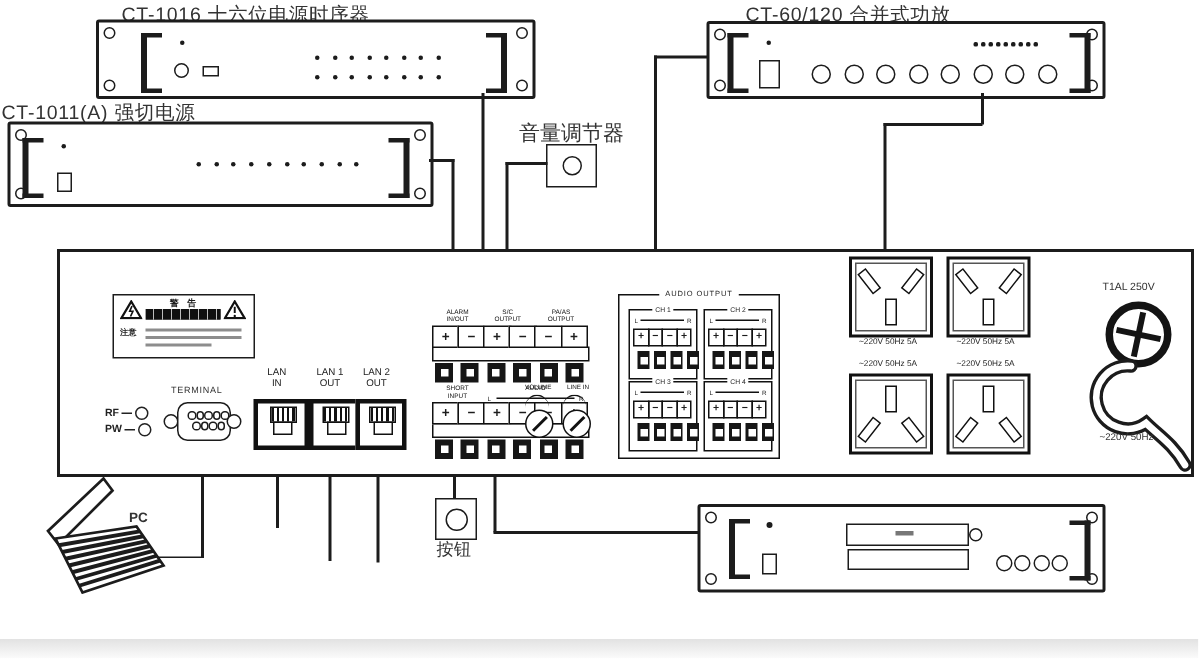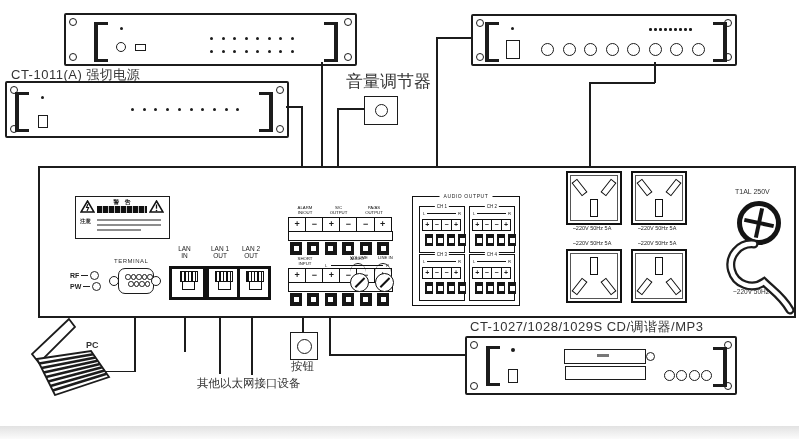--- a/index.html
+++ b/index.html
@@ -98,20 +98,21 @@
   .btnbox .c{position:absolute;left:50%;top:50%;width:13px;height:13px;margin:-7.5px 0 0 -7.5px;border:1.7px solid #1c1c1c;border-radius:50%;}
   .note{position:absolute;left:272px;top:403px;font-size:17px;font-weight:600;color:#c2495a;letter-spacing:.5px;white-space:nowrap;}
   .strip{position:absolute;left:0;top:426px;width:799px;height:13px;background:linear-gradient(180deg,#e2e2e2,#fbfbfb);}
   .wmark{position:absolute;left:696px;top:376px;font-size:32px;font-weight:bold;color:#c4c4c4;opacity:.5;letter-spacing:1px;}
 </style>
 </head>
 <body>
 
 <div class="stage">
 
+  <div class="lbl title" style="left:81px;top:1px">CT-1016 十六位电源时序器</div>
   <div class="rack" style="left:64px;top:13px;width:289px;height:49px">
     <i class="sc tl"></i>
       <i class="sc tr"></i>
     <i class="sc bl"></i>
       <i class="sc br"></i>
     <i class="brkL" style="left:28px;top:7px"></i>
     <i class="brkR" style="left:258px;top:7px"></i>
     <i class="dot" style="left:54px;top:12px;width:3px;height:3px"></i>
     <i class="circ" style="left:50px;top:27px;width:8px;height:8px"></i>
     <i class="rect" style="left:69px;top:29px;width:9px;height:5px"></i>
@@ -130,21 +131,21 @@
         <i class="gdot" style="left: 11.5px; height: 3px; width: 3px;"></i>
         <i class="gdot" style="left: 23px; height: 3px; width: 3px;"></i>
         <i class="gdot" style="left: 34.5px; height: 3px; width: 3px;"></i>
         <i class="gdot" style="left: 46px; height: 3px; width: 3px;"></i>
         <i class="gdot" style="left: 57.5px; height: 3px; width: 3px;"></i>
         <i class="gdot" style="left: 69px; height: 3px; width: 3px;"></i>
         <i class="gdot" style="left: 80.5px; height: 3px; width: 3px;"></i>
       </div>
   </div>
 
-  <div class="lbl title" style="left:11px;top:66px">CT-1011(A) 强切电源</div>
+  <div class="lbl title" style="left:1px;top:66px">CT-1011(A) 强切电源</div>
   <div class="rack" style="left:5px;top:81px;width:280px;height:53px">
     <i class="sc tl"></i>
       <i class="sc tr"></i>
     <i class="sc bl"></i>
       <i class="sc br"></i>
     <i class="brkL" style="left:8px;top:9px"></i>
     <i class="brkR" style="left:252px;top:9px"></i>
     <i class="dot" style="left:34px;top:13px;width:3px;height:3px"></i>
     <i class="rect" style="left:31px;top:32px;width:8px;height:11px"></i>
     <div style="position:absolute;left:124px;top:25px">
@@ -154,20 +155,21 @@
         <i class="gdot" style="left: 35.1px; height: 3px; width: 3px;"></i>
         <i class="gdot" style="left: 46.8px; height: 3px; width: 3px;"></i>
         <i class="gdot" style="left: 58.5px; height: 3px; width: 3px;"></i>
         <i class="gdot" style="left: 70.2px; height: 3px; width: 3px;"></i>
         <i class="gdot" style="left: 81.9px; height: 3px; width: 3px;"></i>
         <i class="gdot" style="left: 93.6px; height: 3px; width: 3px;"></i>
         <i class="gdot" style="left: 105.3px; height: 3px; width: 3px;"></i>
       </div>
   </div>
 
+  <div class="lbl title" style="left:497px;top:1px">CT-60/120 合并式功放</div>
   <div class="rack" style="left:471px;top:14px;width:262px;height:48px">
     <i class="sc tl"></i>
       <i class="sc tr"></i>
     <i class="sc bl"></i>
       <i class="sc br"></i>
     <i class="brkL" style="left:12px;top:6px"></i>
     <i class="brkR" style="left:240px;top:6px"></i>
     <i class="dot" style="left:38px;top:11px;width:3px;height:3px"></i>
     <i class="rect" style="left:33px;top:24px;width:12px;height:17px"></i>
     <div style="position:absolute;left:176px;top:12px">
@@ -186,21 +188,21 @@
         <i class="gdot hollow" style="left: 21.5px; height: 11px; width: 11px;"></i>
         <i class="gdot hollow" style="left: 43px; height: 11px; width: 11px;"></i>
         <i class="gdot hollow" style="left: 64.5px; height: 11px; width: 11px;"></i>
         <i class="gdot hollow" style="left: 86px; height: 11px; width: 11px;"></i>
         <i class="gdot hollow" style="left: 107.5px; height: 11px; width: 11px;"></i>
         <i class="gdot hollow" style="left: 129px; height: 11px; width: 11px;"></i>
         <i class="gdot hollow" style="left: 150.5px; height: 11px; width: 11px;"></i>
       </div>
   </div>
 
-  <div class="lbl" style="left:346px;top:70px;font-size:17px">音量调节器</div>
+  <div class="lbl" style="left:346px;top:80px;font-size:14px">音量调节器</div>
   <div class="vbox">
       <i class="c"></i>
     </div>
 
   <i class="wire" style="left:321px;top:62px;width:1.7px;height:154px"></i>
   <i class="wire" style="left:286px;top:106px;width:17px;height:1.7px"></i>
   <i class="wire" style="left:301px;top:106px;width:1.7px;height:110px"></i>
   <i class="wire" style="left:337px;top:108px;width:28px;height:1.7px"></i>
   <i class="wire" style="left:337px;top:108px;width:1.7px;height:108px"></i>
   <i class="wire" style="left:436px;top:37px;width:36px;height:1.7px"></i>
@@ -552,28 +554,26 @@
   </svg>
   <div class="lbl" style="left:733px;top:288px;font-size:6.5px">~220V 50Hz</div>
 
   <svg style="position:absolute;left:24px;top:314px" width="90" height="82" viewBox="0 0 90 82">
     <path d="M45,5 L8,40 L15,49 L51,13 Z" fill="#fff" stroke="#1c1c1c" stroke-width="1.8"></path>
     <path d="M13,45 L67,37 L85,63 L31,81 Z" fill="#fff" stroke="#1c1c1c" stroke-width="1.8"></path>
     <path d="M15.2,49.5 L69.2,40.2 M17.5,54 L71.5,43.5 M19.7,58.5 L73.7,46.7 M22,63 L76,50 M24.2,67.5 L78.2,53.2 M26.5,72 L80.5,56.5 M28.7,76.5 L82.7,59.7" stroke="#1c1c1c" stroke-width="2.6"></path>
   </svg>
   <div class="lbl" style="left:86px;top:340px;font-size:9px;font-weight:bold">PC</div>
 
-  <div class="lbl" style="left:197px;top:376px;font-size:11.5px">其他以太网接口设备</div>
 
   <div class="btnbox">
       <i class="c"></i>
     </div>
   <div class="lbl" style="left:291px;top:359px;font-size:11.5px">按钮</div>
 
-  <div class="lbl title" style="left:470px;top:318px">CT-1027/1028/1029S CD/调谐器/MP3</div>
   <div class="rack" style="left:465px;top:336px;width:268px;height:55px">
     <i class="sc tl"></i>
       <i class="sc tr"></i>
     <i class="sc bl"></i>
       <i class="sc br"></i>
     <i class="brkL" style="left:19px;top:8px"></i>
     <i class="brkR" style="left:246px;top:9px"></i>
     <i class="dot" style="left:44px;top:10px;width:4px;height:4px"></i>
     <i class="rect" style="left:41px;top:31px;width:8px;height:12px"></i>
     <i class="rect" style="left:97px;top:11px;width:80px;height:13px"></i>

